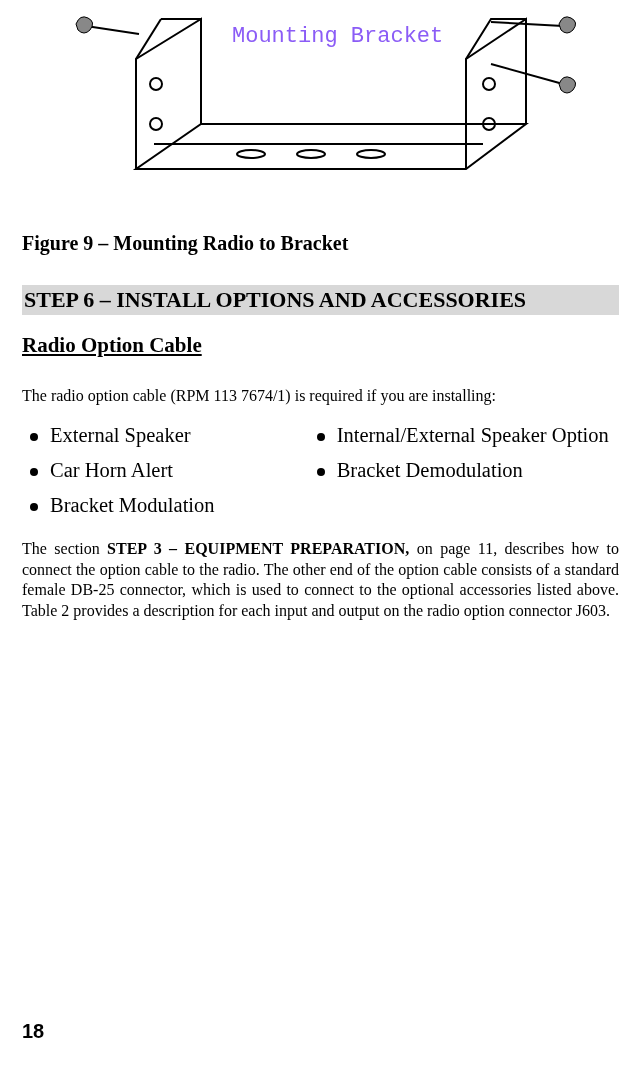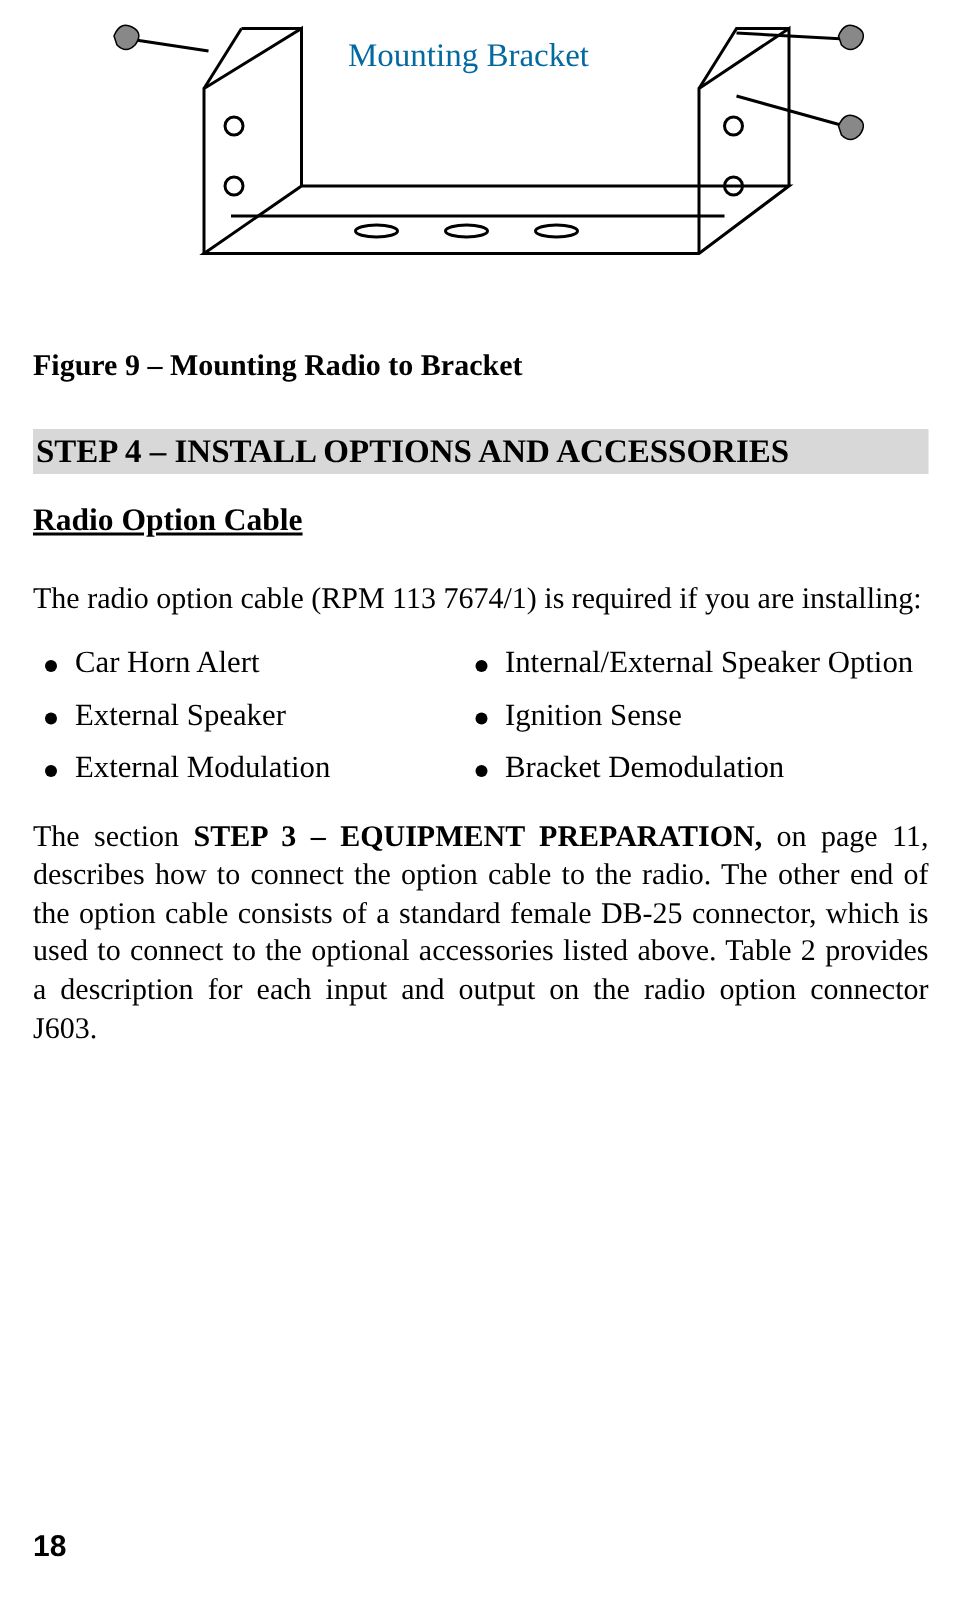--- a/index.html
+++ b/index.html
@@ -13,23 +13,23 @@
       position: relative;
     }
     .figure-wrap {
       width: 100%;
       text-align: center;
       padding-top: 4px;
     }
     .figure-svg { width: 540px; height: 190px; }
     .figure-label-text {
       position: absolute;
-      font-family: Liberation Serif, serif;
+      font-family: Liberation Mono, monospace;
       font-size: 22px;
-      color: #0369a1;
+      color: #8b5cf6;
       top: 24px;
       left: 232px;
     }
     .caption {
       font-weight: bold;
       font-size: 20px;
       margin-top: 34px;
       margin-bottom: 30px;
     }
     .step-heading {
@@ -39,21 +39,21 @@
       padding: 2px 2px;
       margin-bottom: 18px;
     }
     .sub-heading {
       font-weight: bold;
       text-decoration: underline;
       font-size: 21px;
       margin-bottom: 28px;
     }
     .para {
-      font-size: 20px;
+      font-size: 16px;
       text-align: justify;
       line-height: 1.28;
       margin-bottom: 14px;
     }
     .bullets-row {
       display: flex;
       gap: 24px;
       margin-top: 18px;
       margin-bottom: 10px;
     }
@@ -124,49 +124,45 @@
       <g transform="translate(508,72)">
         <path d="M 0 8 Q 4 -2 12 2 Q 20 6 14 14 Q 8 20 2 14 Z"></path>
       </g>
     </g>
   </svg>
   <div class="figure-label-text">Mounting Bracket</div>
 </div>
 
 <div class="caption">Figure 9 – Mounting Radio to Bracket</div>
 
-<div class="step-heading">STEP 4 – INSTALL OPTIONS AND ACCESSORIES</div>
+<div class="step-heading">STEP 6 – INSTALL OPTIONS AND ACCESSORIES</div>
 
 <div class="sub-heading">Radio Option Cable</div>
 
 <p class="para">The radio option cable (RPM 113 7674/1) is required if you are installing:</p>
 
 <div class="bullets-row">
   <div class="bullets-col left">
     <div class="bullet-item">
         <span class="bullet-dot"></span>
+        <span>External Speaker</span>
+      </div>
+    <div class="bullet-item">
+        <span class="bullet-dot"></span>
         <span>Car Horn Alert</span>
       </div>
     <div class="bullet-item">
         <span class="bullet-dot"></span>
-        <span>External Speaker</span>
-      </div>
-    <div class="bullet-item">
-        <span class="bullet-dot"></span>
-        <span>External Modulation</span>
+        <span>Bracket Modulation</span>
       </div>
   </div>
   <div class="bullets-col">
     <div class="bullet-item">
         <span class="bullet-dot"></span>
         <span>Internal/External Speaker Option</span>
-      </div>
-    <div class="bullet-item">
-        <span class="bullet-dot"></span>
-        <span>Ignition Sense</span>
       </div>
     <div class="bullet-item">
         <span class="bullet-dot"></span>
         <span>Bracket Demodulation</span>
       </div>
   </div>
 </div>
 
 <p class="para">
   <span>The section </span><span class="bold">STEP 3 – EQUIPMENT PREPARATION,</span><span> on page 11, describes how to connect the option cable to the radio.  The other end of the option cable consists of a standard female DB-25 connector, which is used to connect to the optional accessories listed above.  Table 2 provides a description for each input and output on the radio option connector J603.</span>

